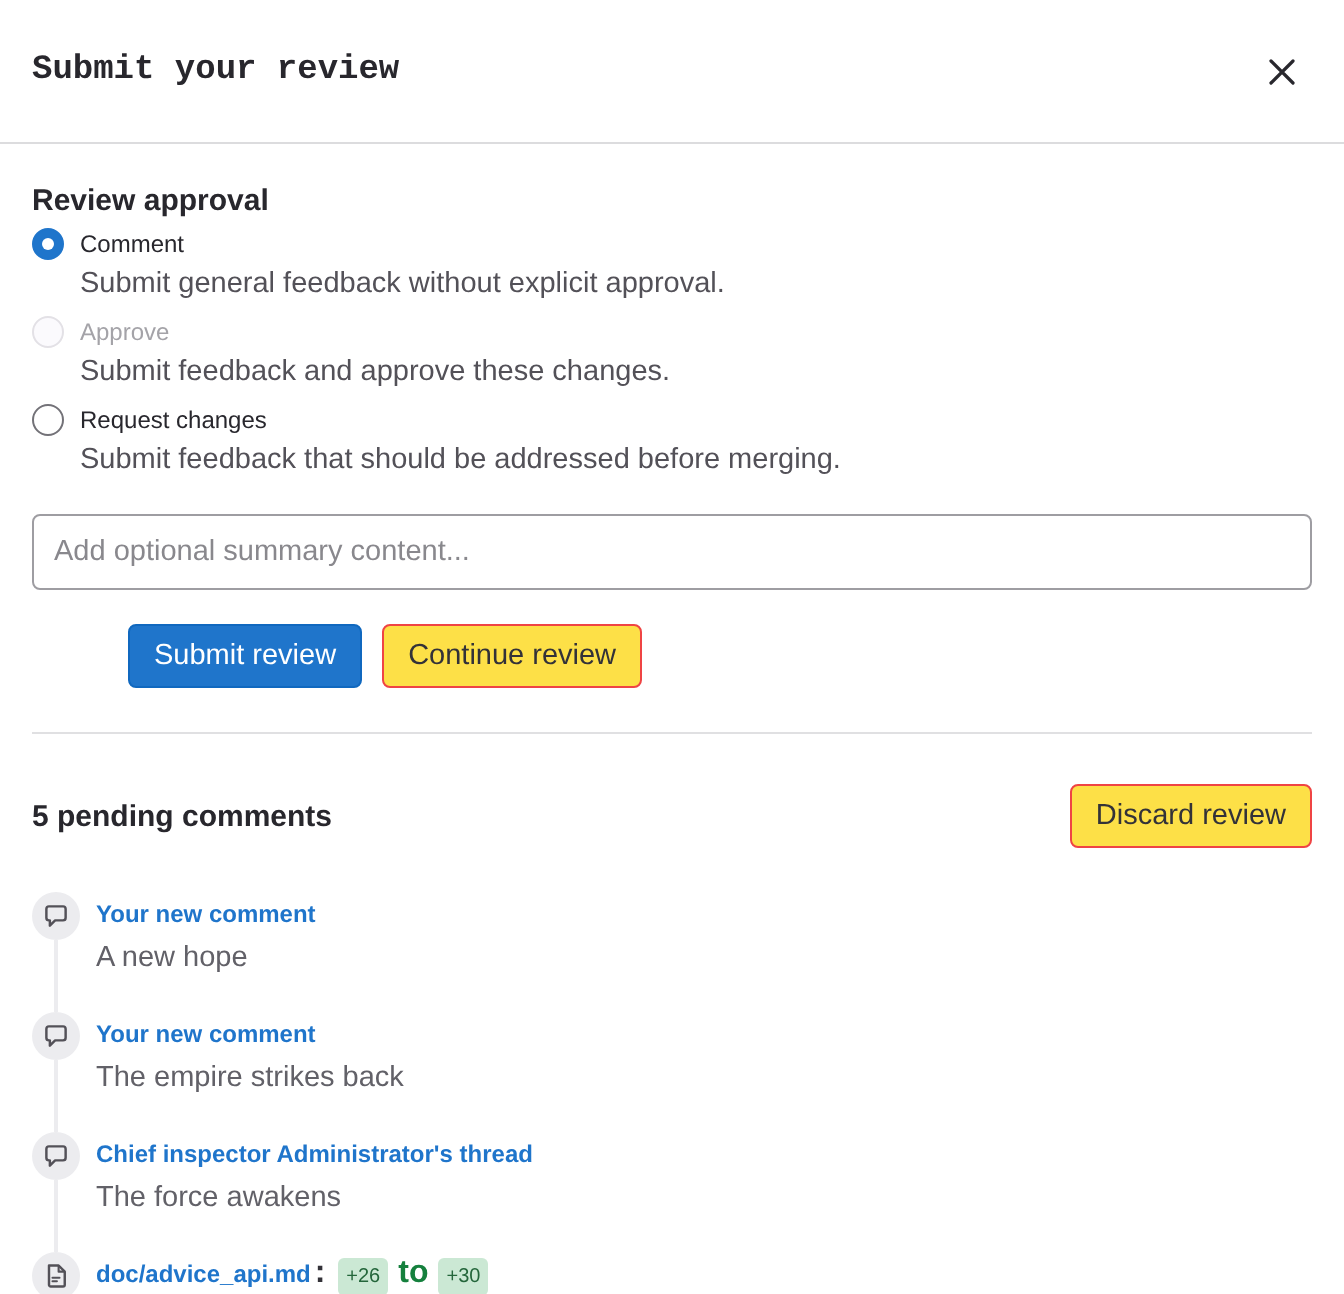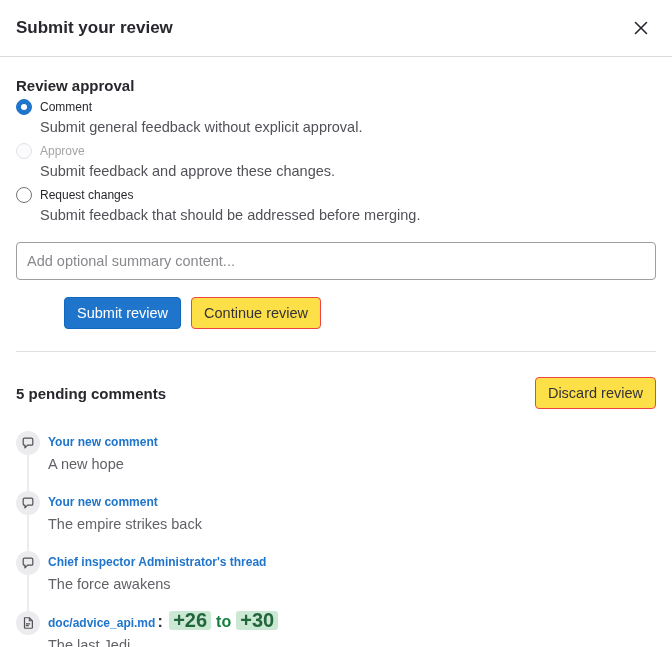--- a/index.html
+++ b/index.html
@@ -15,21 +15,22 @@
     background: #fff;
   }
 
   
   .dialog-header {
     display: flex;
     align-items: center;
     justify-content: space-between;
     padding: 16px;
     border-bottom: 1px solid #dcdcde;
-    height: 57px;
+    height: 72px;
+    font-family: Liberation Mono, monospace;
   }
   .dialog-title {
     font-size: 17px;
     font-weight: bold;
     color: #28272d;
   }
   .close-btn {
     background: none;
     border: none;
     cursor: pointer;
@@ -210,22 +211,22 @@
   }
   .file-sep {
     color: #333238;
     font-weight: bold;
     margin: 0 2px;
   }
   .line-badge {
     display: inline-block;
     background: #cbe8d4;
     color: #24663b;
-    font-size: 20px;
-    font-weight: bold;
+    font-size: 10px;
+    font-weight: normal;
     padding: 0 4px;
     border-radius: 3px;
     line-height: 19px;
   }
   .to-text {
     color: #15803d;
     font-weight: bold;
     margin: 0 5px;
   }
 </style>

